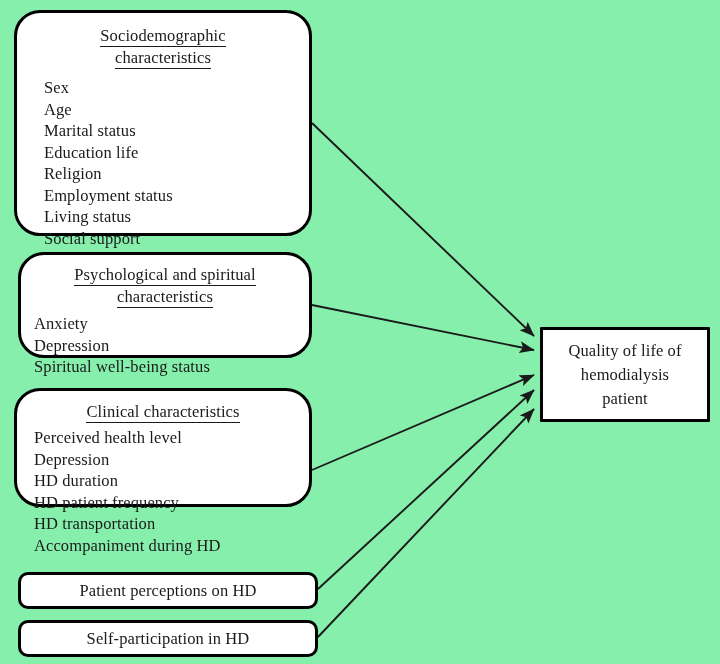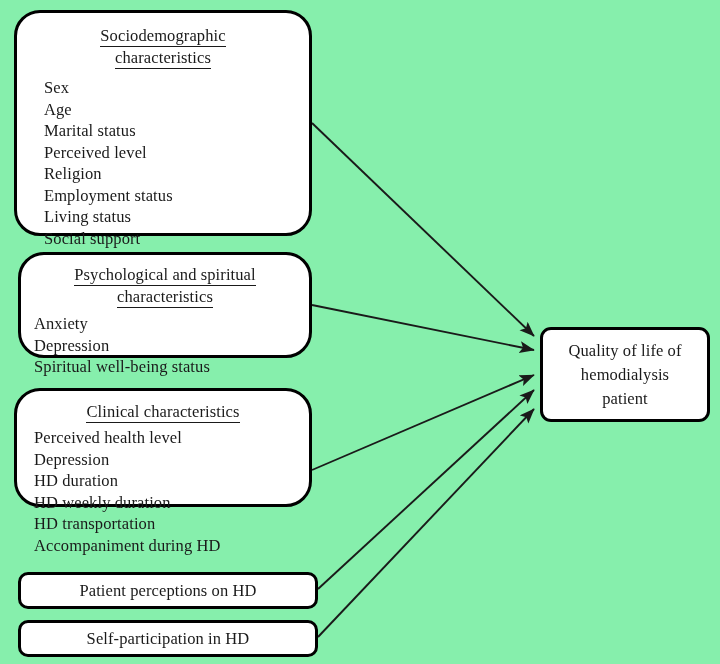--- a/index.html
+++ b/index.html
@@ -90,21 +90,21 @@
   .bar-label {
     font-size: 16.5px;
     line-height: 18px;
     letter-spacing: 0.1px;
     white-space: nowrap;
   }
 
   
   #node-outcome {
     left: 540px; top: 327px; width: 170px; height: 95px;
-    border-radius: 11px;
+    border-radius: 1px;
     display: flex;
     align-items: center;
     justify-content: center;
   }
   .outcome-text {
     text-align: center;
     font-size: 16.5px;
     line-height: 24px;
     letter-spacing: 0.1px;
     padding: 0 8px;
@@ -144,21 +144,21 @@
 
   <div class="node rounded-lg" id="node-socio">
     <div class="node-title">
       <span class="tline">Sociodemographic</span><br>
       <span class="tline">characteristics</span>
     </div>
     <ul class="node-list">
       <li>Sex</li>
       <li>Age</li>
       <li>Marital status</li>
-      <li>Perceived level</li>
+      <li>Education life</li>
       <li>Religion</li>
       <li>Employment status</li>
       <li>Living status</li>
       <li>Social support</li>
     </ul>
   </div>
 
   <div class="node rounded-lg" id="node-psych">
     <div class="node-title">
       <span class="tline">Psychological and spiritual</span><br>
@@ -172,21 +172,21 @@
   </div>
 
   <div class="node rounded-lg" id="node-clinical">
     <div class="node-title">
       <span class="tline">Clinical characteristics</span>
     </div>
     <ul class="node-list">
       <li>Perceived health level</li>
       <li>Depression</li>
       <li>HD duration</li>
-      <li>HD weekly duration</li>
+      <li>HD patient frequency</li>
       <li>HD transportation</li>
       <li>Accompaniment during HD</li>
     </ul>
   </div>
 
   <div class="node rounded-sm bar" id="node-perceptions">
     <span class="bar-label">Patient perceptions on HD</span>
   </div>
 
   <div class="node rounded-sm bar" id="node-selfpart">

